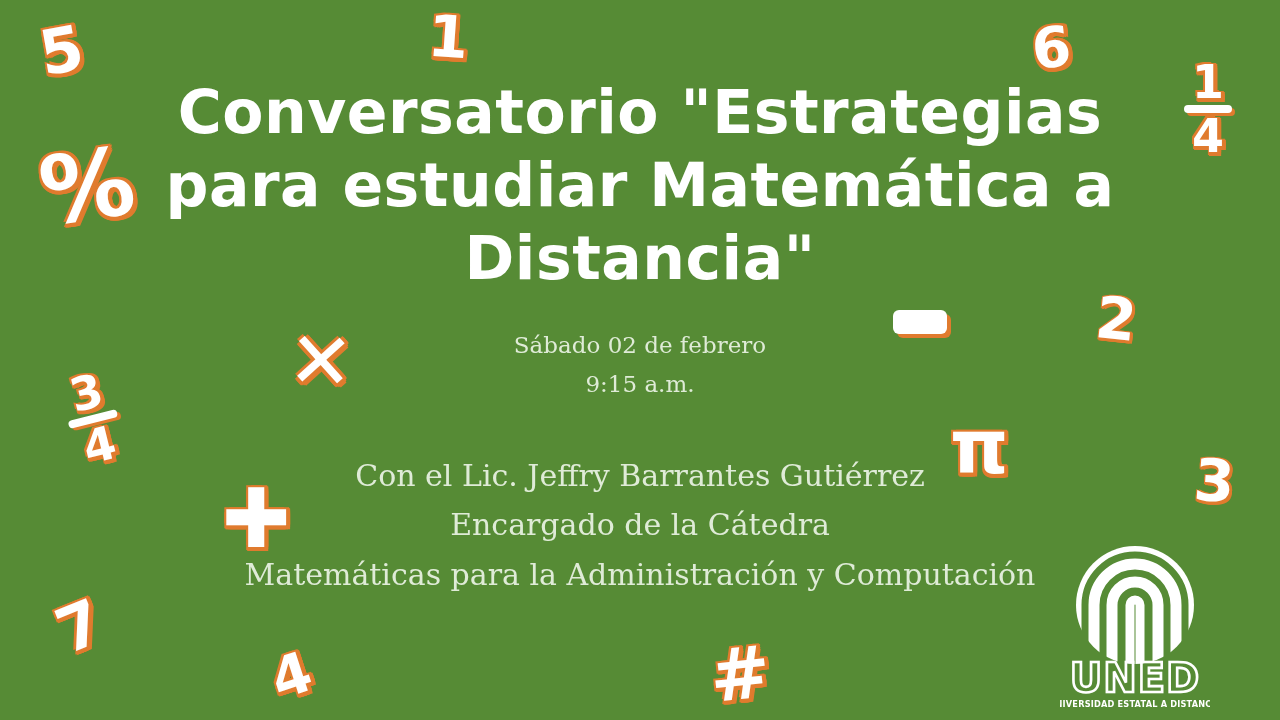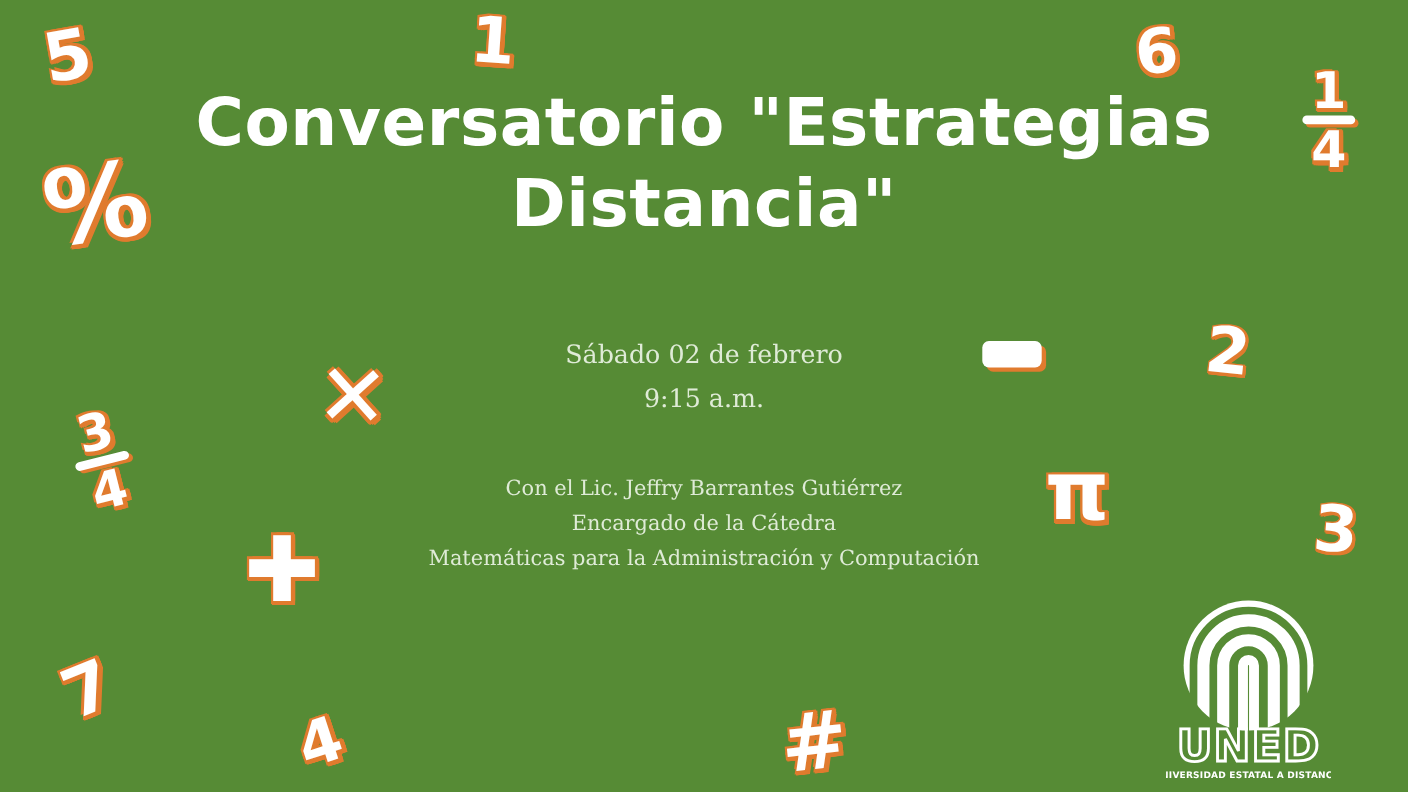--- a/index.html
+++ b/index.html
@@ -118,36 +118,36 @@
     text-align: center;
     color: #FFFFFF;
     font-family: "DejaVu Sans", sans-serif;
     font-size: 60px;
     font-weight: 700;
     line-height: 1.22;
     letter-spacing: 0.5px;
   }
 
   .event-block {
-    margin-top: 82px;
+    margin-top: 30px;
     text-align: center;
     color: #EAF3E4;
     font-family: "DejaVu Serif", serif;
     font-size: 23px;
     font-weight: 400;
     line-height: 1.72;
     opacity: 0.93;
   }
 
   .speaker-block {
     margin-top: 46px;
     text-align: center;
     color: #EAF3E4;
     font-family: "DejaVu Serif", serif;
-    font-size: 19px;
+    font-size: 30px;
     font-weight: 400;
     line-height: 1.66;
     opacity: 0.93;
   }
 
   
   .logo {
     position: absolute;
     right: 70px;
     bottom: 8px;
@@ -209,20 +209,21 @@
       <span>3</span>
       <span class="bar" style="width:50px;"></span>
       <span>4</span>
     </span>
   </div>
 
   <div class="content">
 
     <h1 class="title">
       <div>Conversatorio "Estrategias</div>
+      <div>para estudiar Matemática a</div>
       <div>Distancia"</div>
     </h1>
 
     <div class="event-block">
       <div>Sábado 02 de febrero</div>
       <div>9:15 a.m.</div>
     </div>
 
     <div class="speaker-block">
       <div>Con el Lic. Jeffry Barrantes Gutiérrez</div>

